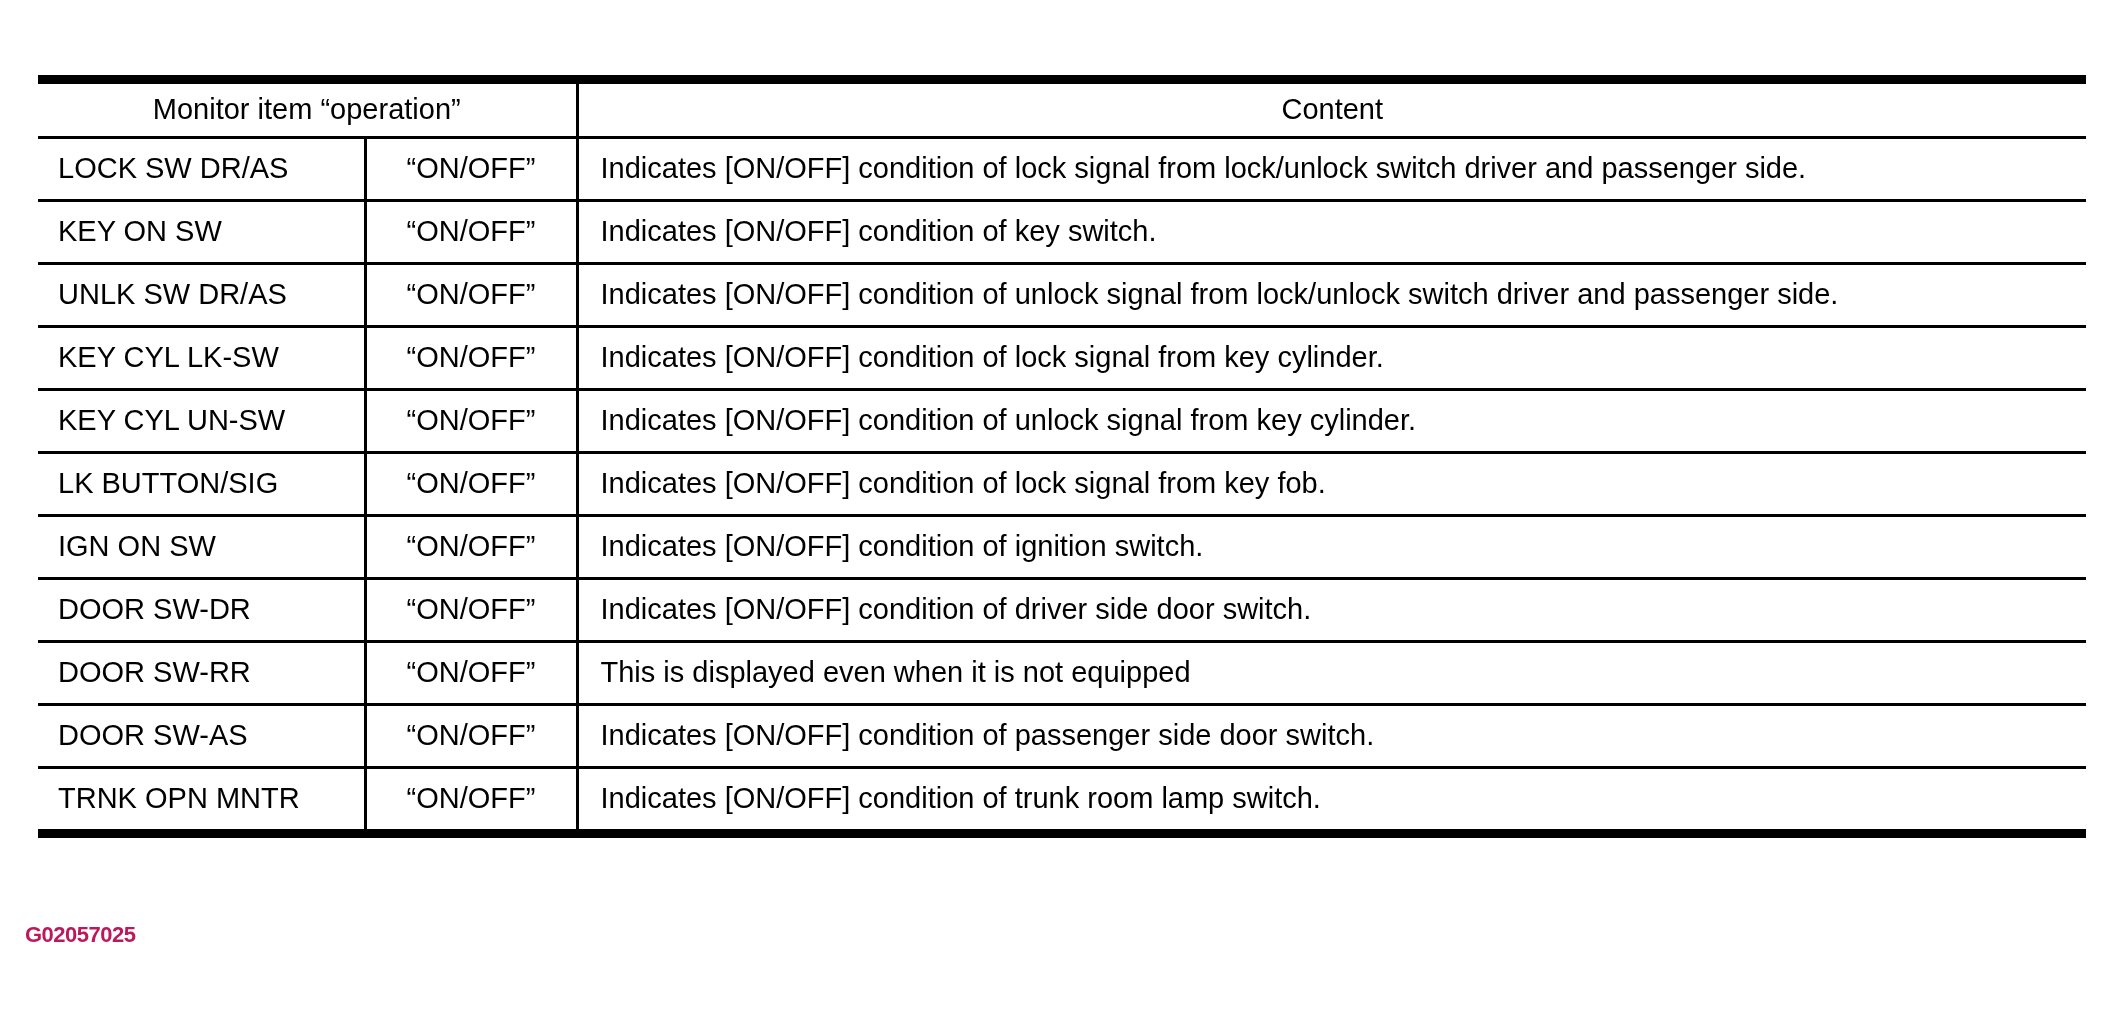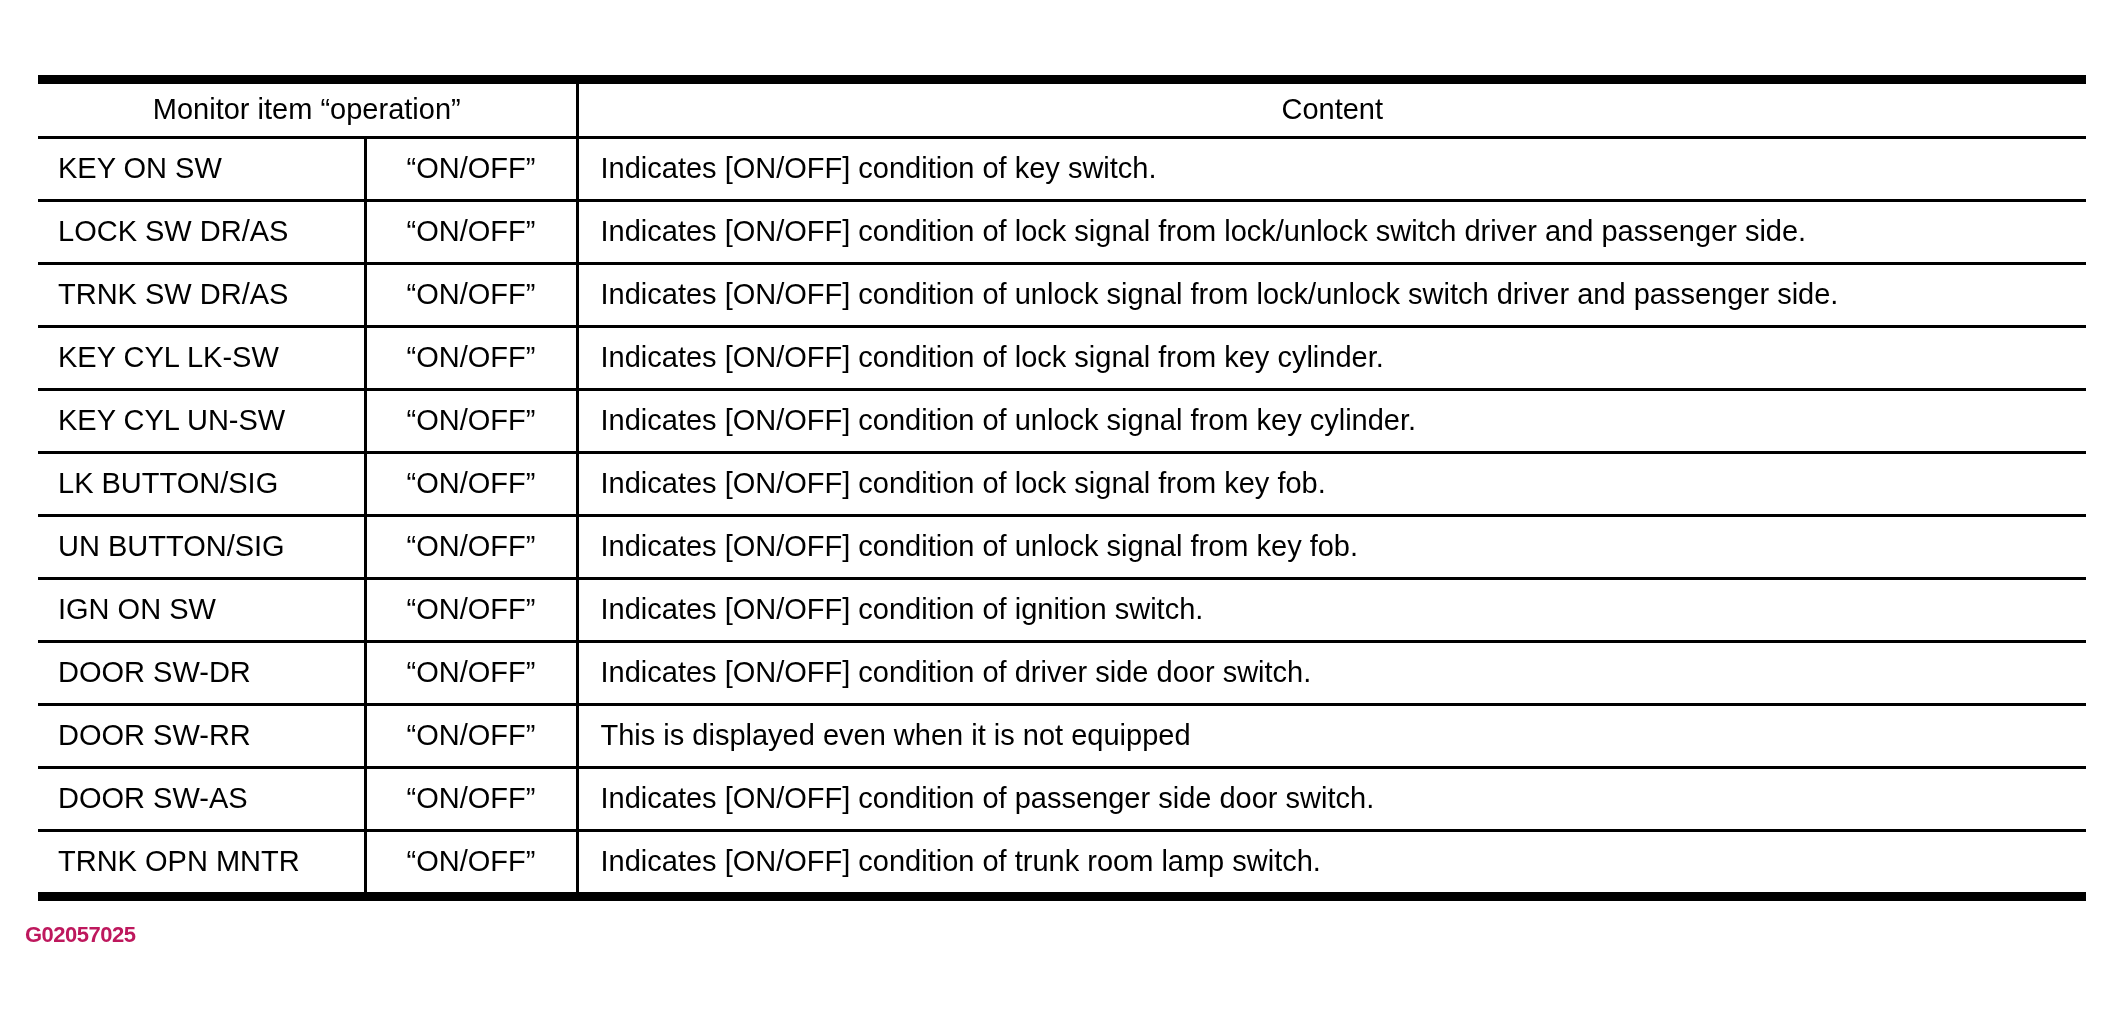--- a/index.html
+++ b/index.html
@@ -94,53 +94,48 @@
       <col class="c3">
     </colgroup>
     <thead>
       <tr>
         <th colspan="2" class="merged">Monitor item “operation”</th>
         <th>Content</th>
       </tr>
     </thead>
     <tbody>
         <tr>
+          <td>LOCK SW DR/AS</td>
+          <td>“ON/OFF”</td>
+          <td>Indicates [ON/OFF] condition of lock signal from lock/unlock switch driver and passenger side.</td>
+        </tr>
+        <tr>
           <td>KEY ON SW</td>
           <td>“ON/OFF”</td>
           <td>Indicates [ON/OFF] condition of key switch.</td>
         </tr>
         <tr>
-          <td>LOCK SW DR/AS</td>
-          <td>“ON/OFF”</td>
-          <td>Indicates [ON/OFF] condition of lock signal from lock/unlock switch driver and passenger side.</td>
-        </tr>
-        <tr>
-          <td>TRNK SW DR/AS</td>
+          <td>UNLK SW DR/AS</td>
           <td>“ON/OFF”</td>
           <td>Indicates [ON/OFF] condition of unlock signal from lock/unlock switch driver and passenger side.</td>
         </tr>
         <tr>
           <td>KEY CYL LK-SW</td>
           <td>“ON/OFF”</td>
           <td>Indicates [ON/OFF] condition of lock signal from key cylinder.</td>
         </tr>
         <tr>
           <td>KEY CYL UN-SW</td>
           <td>“ON/OFF”</td>
           <td>Indicates [ON/OFF] condition of unlock signal from key cylinder.</td>
         </tr>
         <tr>
           <td>LK BUTTON/SIG</td>
           <td>“ON/OFF”</td>
           <td>Indicates [ON/OFF] condition of lock signal from key fob.</td>
-        </tr>
-        <tr>
-          <td>UN BUTTON/SIG</td>
-          <td>“ON/OFF”</td>
-          <td>Indicates [ON/OFF] condition of unlock signal from key fob.</td>
         </tr>
         <tr>
           <td>IGN ON SW</td>
           <td>“ON/OFF”</td>
           <td>Indicates [ON/OFF] condition of ignition switch.</td>
         </tr>
         <tr>
           <td>DOOR SW-DR</td>
           <td>“ON/OFF”</td>
           <td>Indicates [ON/OFF] condition of driver side door switch.</td>

